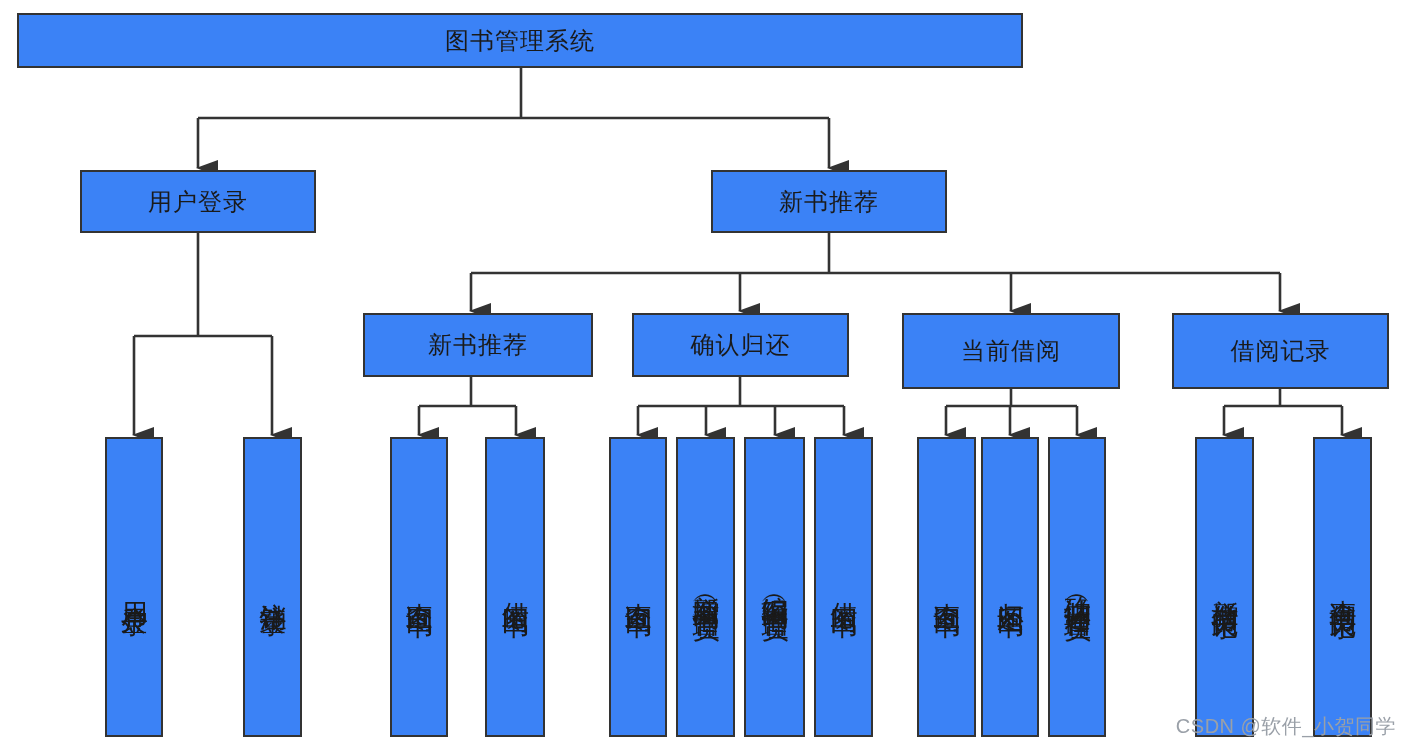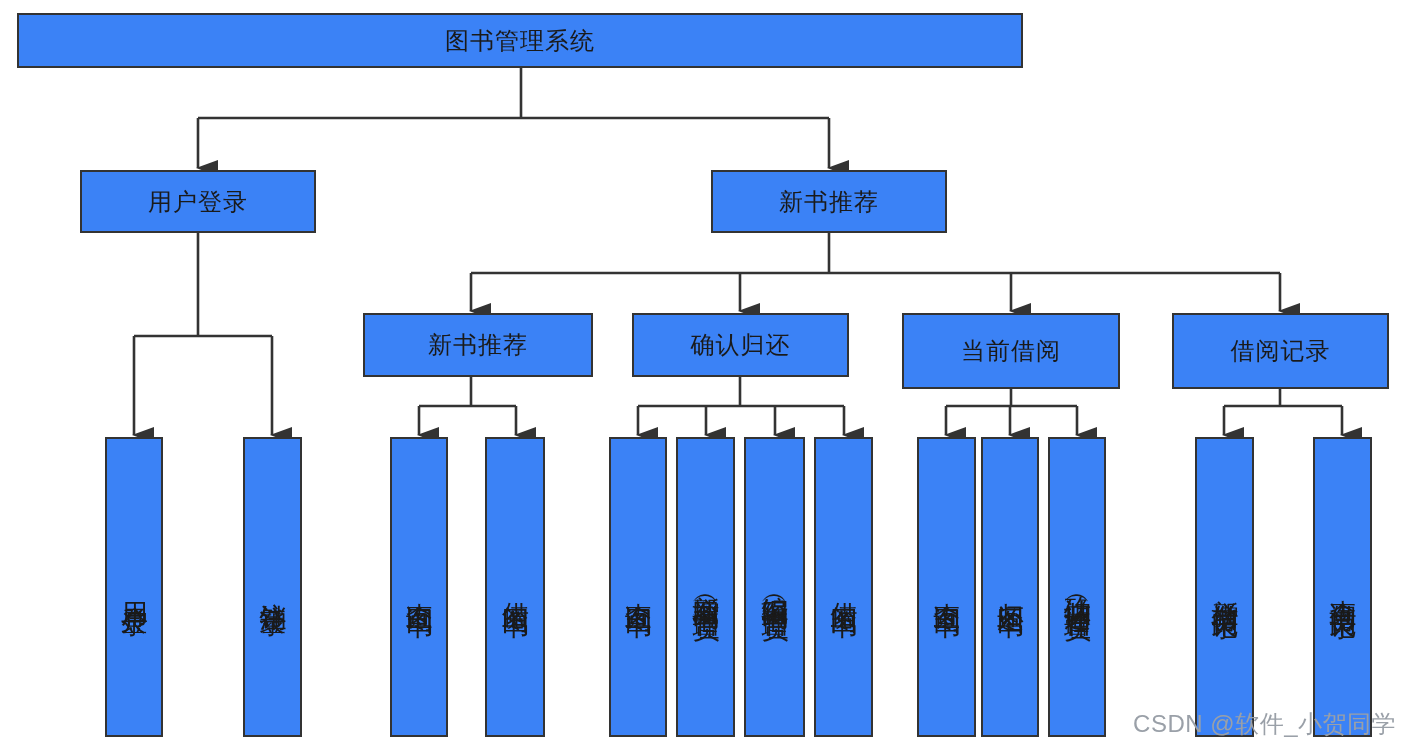--- a/index.html
+++ b/index.html
@@ -37,21 +37,21 @@
     font-size:24px;line-height:1;letter-spacing:1px;white-space:nowrap;
   }
   .box .vlabel{
     writing-mode:vertical-rl;
     text-orientation:mixed;
     font-size:27px;line-height:1;letter-spacing:3px;
     white-space:nowrap;
   }
   .watermark{
     position:absolute;right:9px;bottom:7px;
-    font-size:24px;letter-spacing:0.5px;
+    font-size:20px;letter-spacing:0.5px;
     color:var(--watermark);
     z-index:3;white-space:nowrap;
   }
 </style>
 </head>
 <body>
 
 <div class="stage">
 
   <svg class="wires" viewBox="0 0 1405 747" xmlns="http://www.w3.org/2000/svg">

